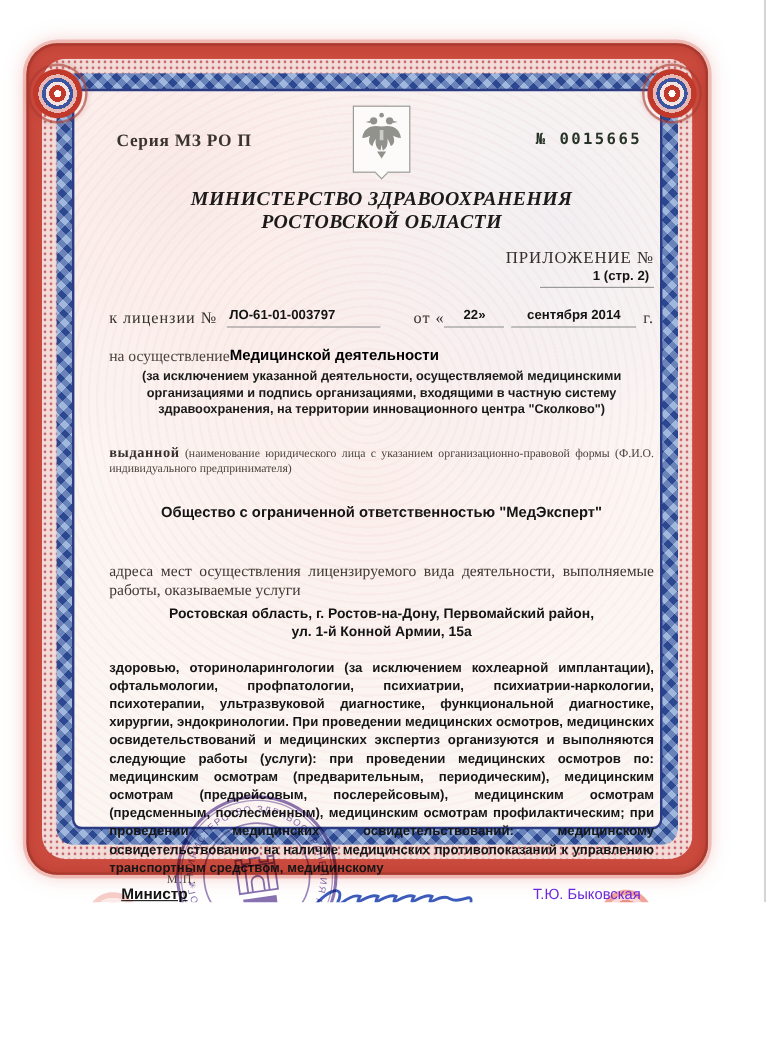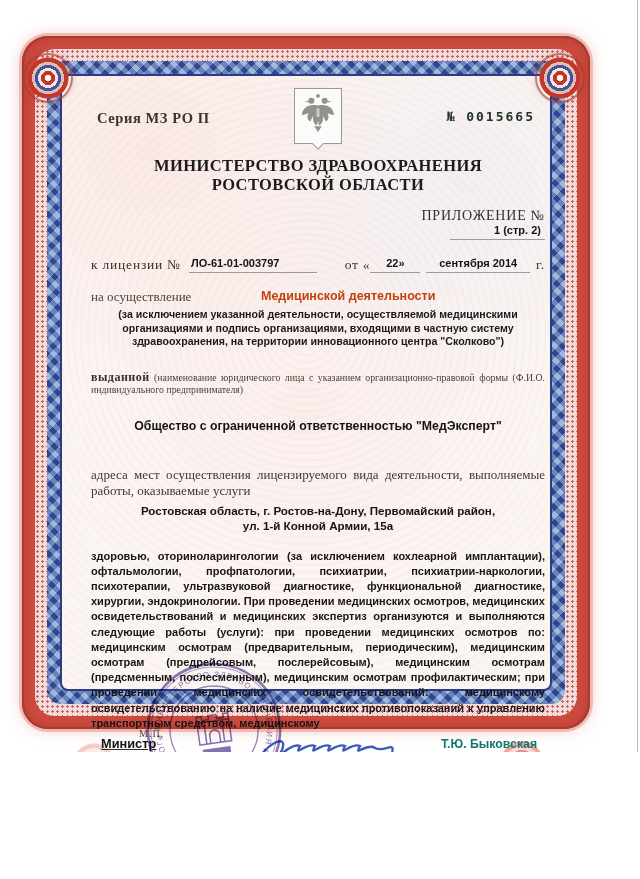--- a/index.html
+++ b/index.html
@@ -44,37 +44,37 @@
     color:#3a332f;letter-spacing:.6px;}
   .serial{position:absolute;right:10px;top:19px;font-family:"DejaVu Sans Mono",monospace;
     font-weight:bold;font-size:13px;color:#263326;letter-spacing:2px;}
   .arms-box{position:absolute;left:50%;top:-2px;transform:translateX(-50%);
     width:46px;height:54px;border:1.5px solid #9a9a94;background:#fdfbfa;}
   .arms-box::after{content:"";position:absolute;left:50%;bottom:-5px;width:7px;height:7px;
     background:#fdfbfa;border-right:1.5px solid #9a9a94;border-bottom:1.5px solid #9a9a94;
     transform:translateX(-50%) rotate(45deg);}
   .arms-box svg{display:block;margin:3px auto 0;}
   .doc-title{margin-top:2px;text-align:center;font-weight:bold;font-size:16.5px;
-    letter-spacing:.4px;color:#1c1b1a;line-height:19px;}
+    letter-spacing:.4px;color:#1c1b1a;line-height:19px;font-style:italic;}
   .row{display:flex;align-items:flex-end;}
   .appendix-row{margin-top:14px;flex-direction:column;}
   .lbl{font-size:14px;letter-spacing:.8px;color:#35302c;white-space:nowrap;}
   .field{border-bottom:1px solid #9a9a9a;font-family:"Liberation Sans",sans-serif;
     font-weight:bold;font-size:11px;color:#141414;padding:0 4px 1px 4px;min-height:14px;}
   .appendix-field{flex:1;margin-left:8px;text-align:left;padding-left:44px;}
   .license-row{margin-top:17px;}
   .lic-num{width:168px;margin-left:8px;text-align:left;padding-left:2px;}
   .lic-from{margin-left:28px;font-size:13.5px;}
   .lic-day{width:58px;text-align:center;}
   .lic-date{width:132px;margin-left:6px;text-align:center;}
   .lic-g{margin-left:6px;font-size:13.5px;}
   .activity-row{margin-top:16px;align-items:flex-start;}
   .act-lbl{font-size:13px;color:#4a423c;}
-  .act-name{flex:1;text-align:center;font-family:"Liberation Sans",sans-serif;
-    font-weight:bold;font-size:12.5px;color:#c2410c;margin-right:40px;}
+  .act-name{flex:1;text-align:left;font-family:"Liberation Sans",sans-serif;
+    font-weight:bold;font-size:12.5px;color:#000000;margin-right:40px;}
   .exception{margin-top:3px;text-align:center;font-family:"Liberation Sans",sans-serif;
     font-weight:bold;font-size:10.6px;line-height:13.5px;color:#1a1a1a;}
   .issued{margin-top:22px;font-size:9.8px;line-height:12.5px;color:#4a423c;text-align:justify;}
   .issued b{font-size:12px;letter-spacing:.5px;color:#35302c;font-weight:600;}
   .org{margin-top:22px;text-align:center;font-family:"Liberation Sans",sans-serif;
     font-weight:bold;font-size:12.3px;color:#141414;}
   .addr-lbl{margin-top:34px;font-size:13px;line-height:16px;color:#3f3833;text-align:justify;}
   .addr-val{margin-top:4px;text-align:center;font-family:"Liberation Sans",sans-serif;
     font-weight:bold;font-size:11.6px;line-height:15px;color:#141414;}
   .works{margin-top:16px;font-family:"Liberation Sans",sans-serif;font-weight:bold;
@@ -82,22 +82,22 @@
   .sig-row{margin-top:5px;align-items:flex-end;}
   .sig-col{display:flex;flex-direction:column;}
   .sig-line{border-bottom:1px solid #8f8f8f;height:14px;}
   .sig-cap{font-size:6.8px;color:#5a544e;text-align:center;letter-spacing:.2px;margin-top:1px;}
   .sig-pos{width:158px;text-decoration:underline;}
   .sig-pos .val{font-family:"Liberation Sans",sans-serif;font-weight:bold;font-size:12.8px;
     color:#141414;padding-left:10px;}
   .sig-mid{flex:1;margin:0 14px;position:relative;}
   .sig-mid svg{position:absolute;left:50%;bottom:-8px;transform:translateX(-50%);}
   .sig-name{width:112px;}
-  .sig-name .val{font-family:"Liberation Sans",sans-serif;font-weight:bold;font-size:12.3px;
-    color:#0f766e;text-align:center;white-space:nowrap;}
+  .sig-name .val{font-family:"Liberation Sans",sans-serif;font-weight:normal;font-size:12.3px;
+    color:#6d28d9;text-align:center;white-space:nowrap;}
   .mp-mark{position:absolute;left:139px;top:728px;font-size:10px;color:#4c4640;letter-spacing:1px;}
   .stamp{position:absolute;left:143px;top:659px;width:142px;height:142px;
     transform:rotate(-8deg);mix-blend-mode:multiply;opacity:.88;}
   .footer{position:absolute;left:0;top:769px;width:100%;text-align:center;
     font-size:13.5px;letter-spacing:.8px;color:#4a423c;}
 </style>
 </head>
 <body>
 
 <div class="page">

